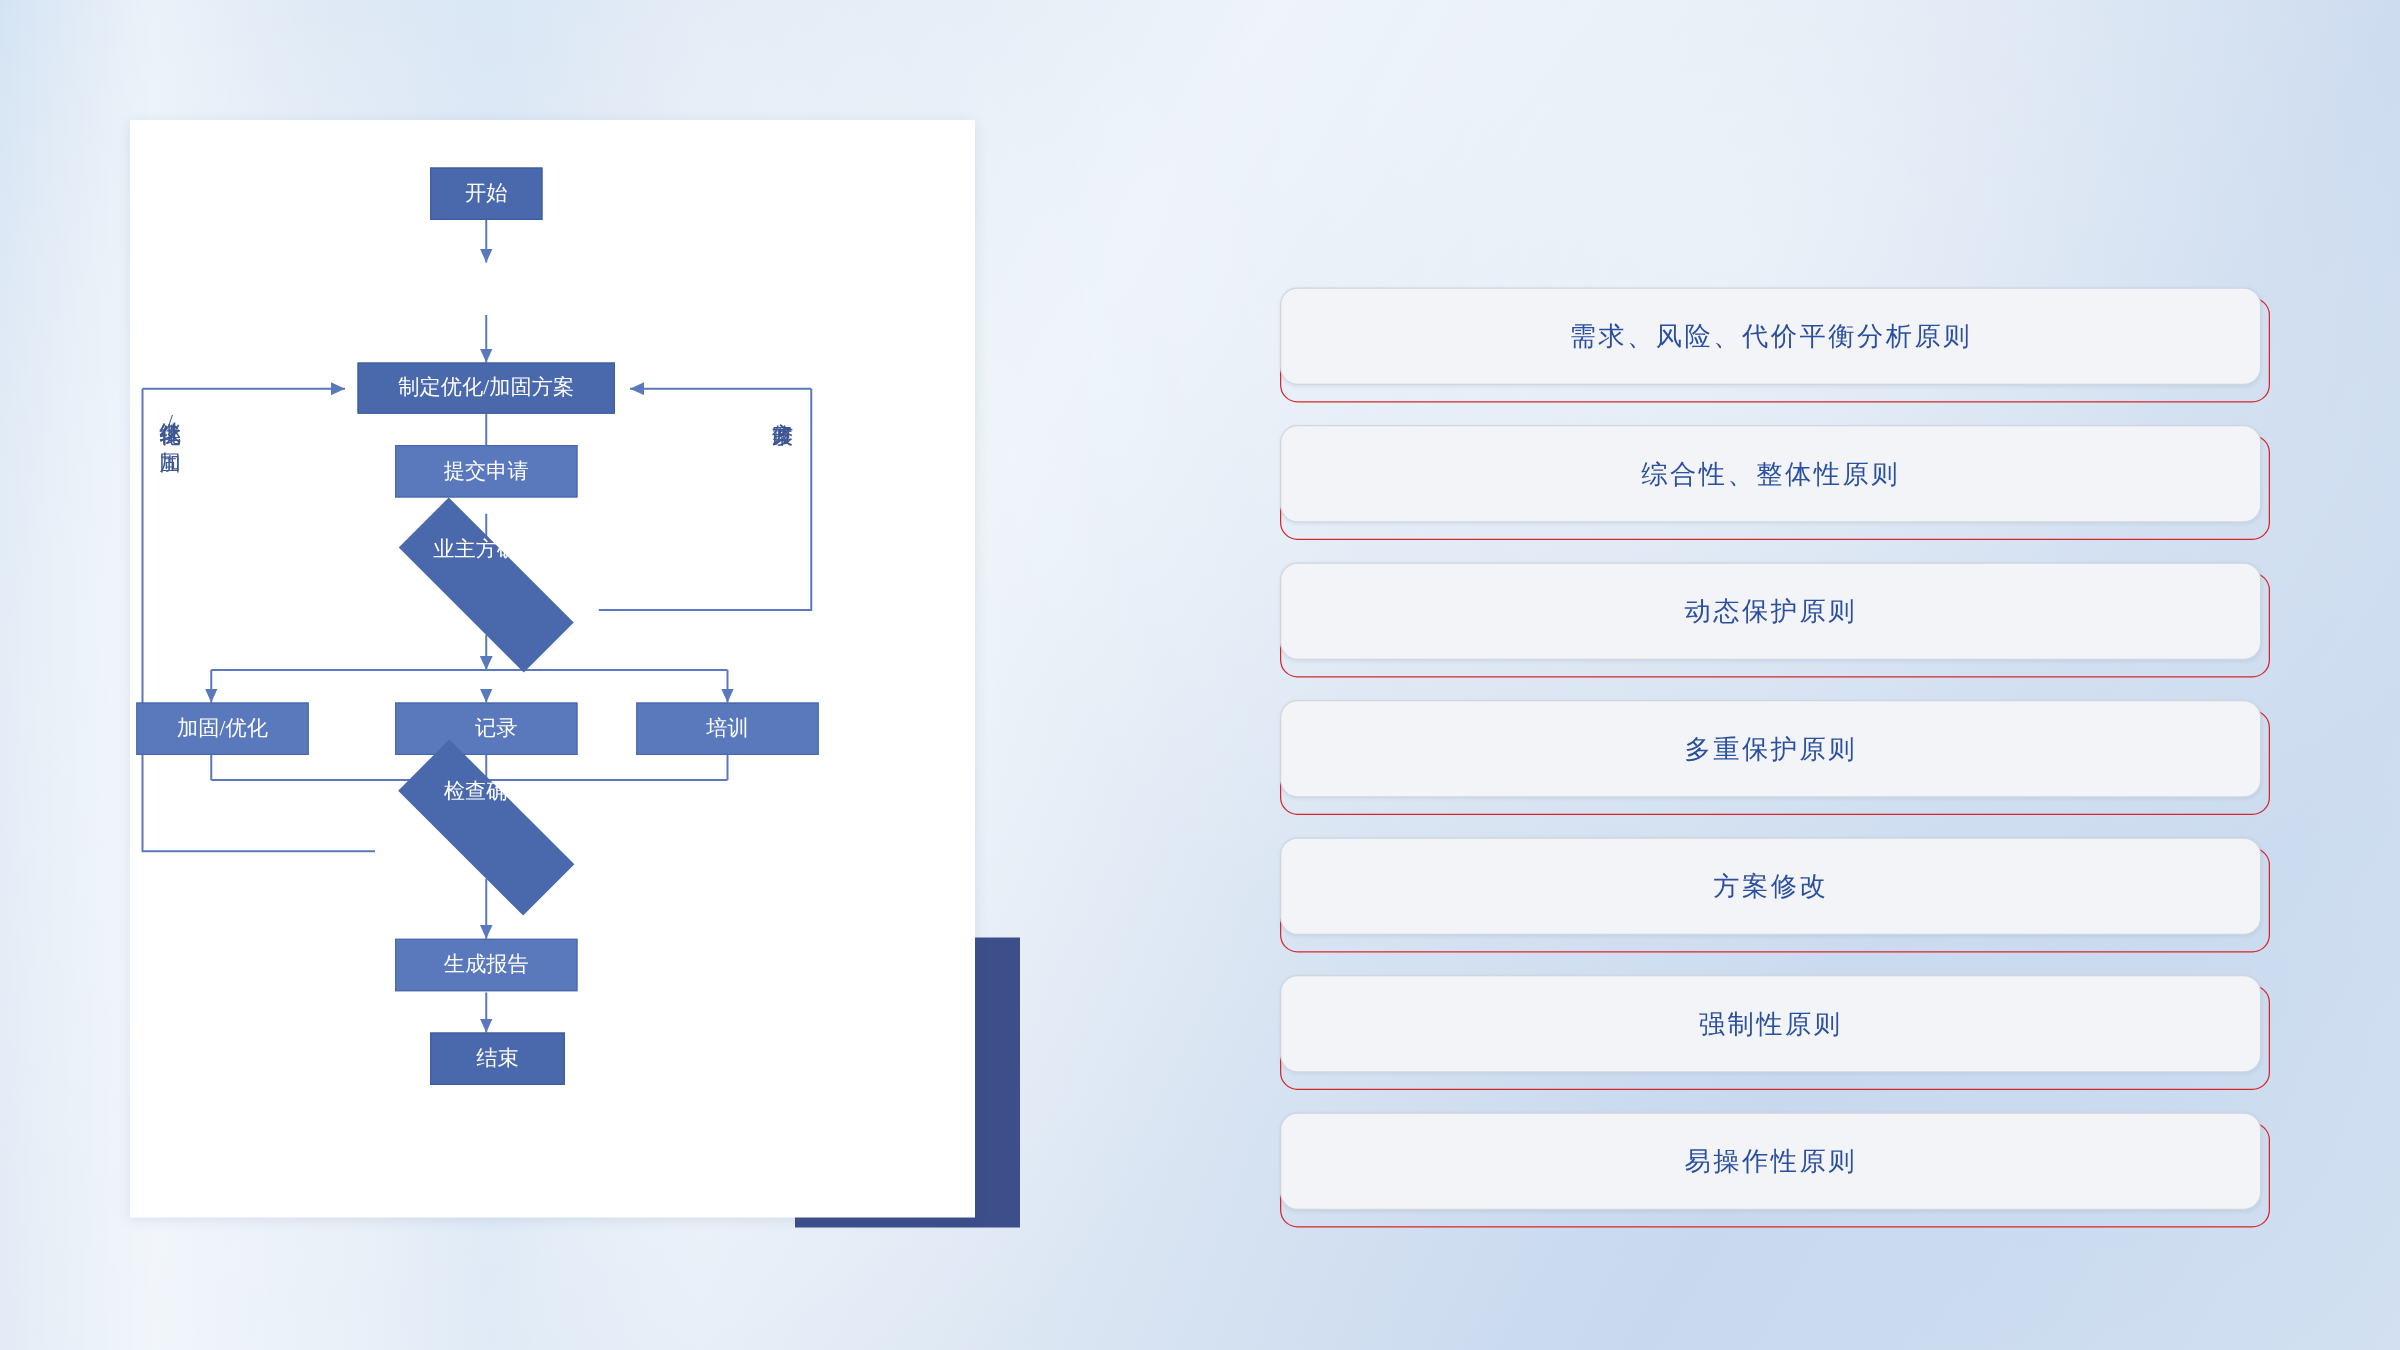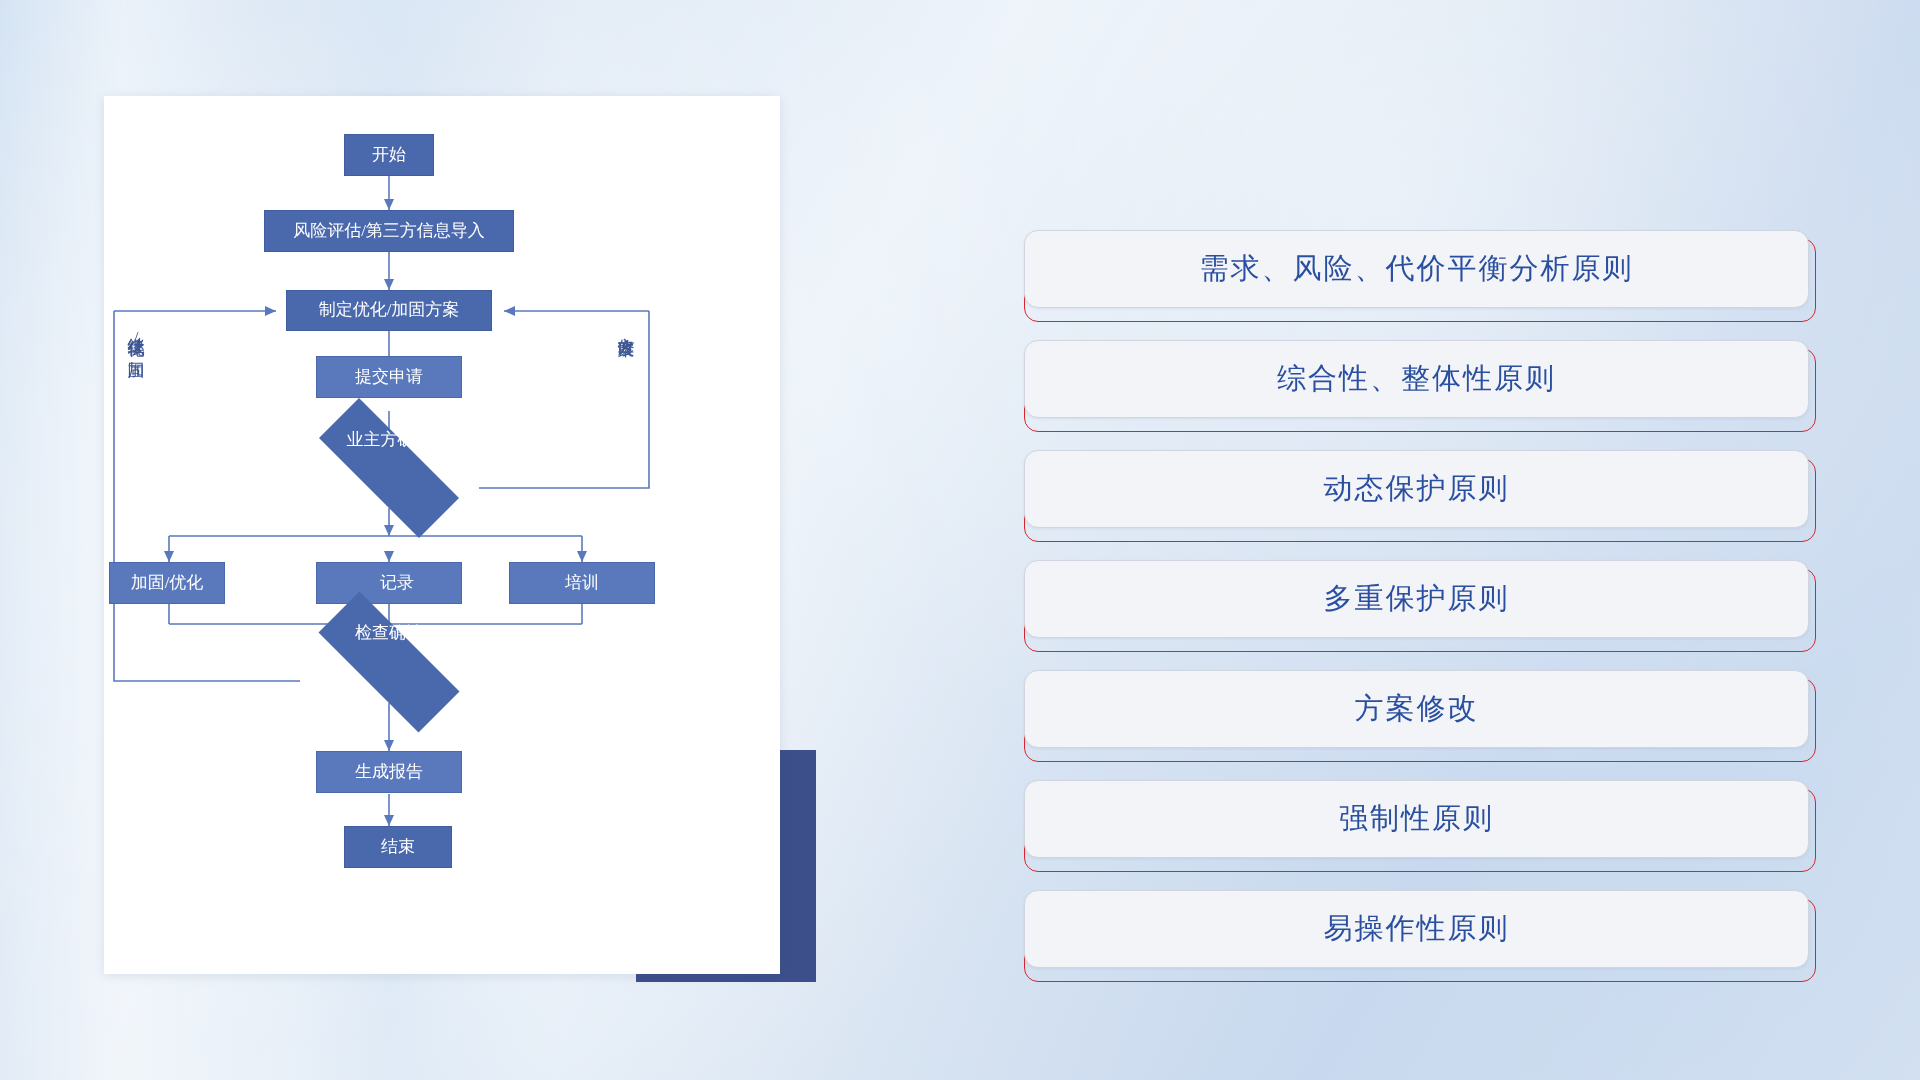--- a/index.html
+++ b/index.html
@@ -145,21 +145,21 @@
     width: 785px;
     height: 78px;
     box-sizing: border-box;
     background: #f2f4f7;
     border: 1px solid #cfd6e0;
     border-radius: 14px;
     display: flex;
     align-items: center;
     justify-content: center;
     color: #2b4fa0;
-    font-size: 29px;
+    font-size: 21px;
     letter-spacing: 2px;
     box-shadow: 0 1px 3px rgba(40,60,100,0.08);
   }
 </style>
 </head>
 <body>
 
 <div id="slide">
 
   <div class="shadow-block"></div>
@@ -223,38 +223,35 @@
       </g>
       <g stroke="#5a79bd" stroke-width="1.6" fill="none" marker-end="url(#arrow)">
         <path d="M545,215 L400,215"></path>
       </g>
     </svg>
 
     <div class="node" style="left:240px; top:38px; width:90px; height:42px;">
       <span>开始</span>
     </div>
 
-    <div class="node" style="left:160px; top:114px; width:250px; height:42px;">
-      <span>风险评估/第三方信息导入</span>
-    </div>
 
     <div class="node" style="left:182px; top:194px; width:206px; height:41px;">
       <span>制定优化/加固方案</span>
     </div>
 
     <div class="node light" style="left:212px; top:260px; width:146px; height:42px;">
       <span>提交申请</span>
     </div>
 
     <div class="diamond" style="left:185px; top:332px; width:200px; height:80px;">
       <span class="dshape"></span>
       <span class="dlabel">业主方确认</span>
     </div>
 
-    <div class="node light" style="left:5px; top:466px; width:116px; height:42px;">
+    <div class="node light" style="left:5px; top:466px; width:138px; height:42px;">
       <span>加固/优化</span>
     </div>
 
     <div class="node light" style="left:212px; top:466px; width:146px; height:42px;padding-left:16px;">
       <span>记录</span>
     </div>
 
     <div class="node light" style="left:405px; top:466px; width:146px; height:42px;">
       <span>培训</span>
     </div>

